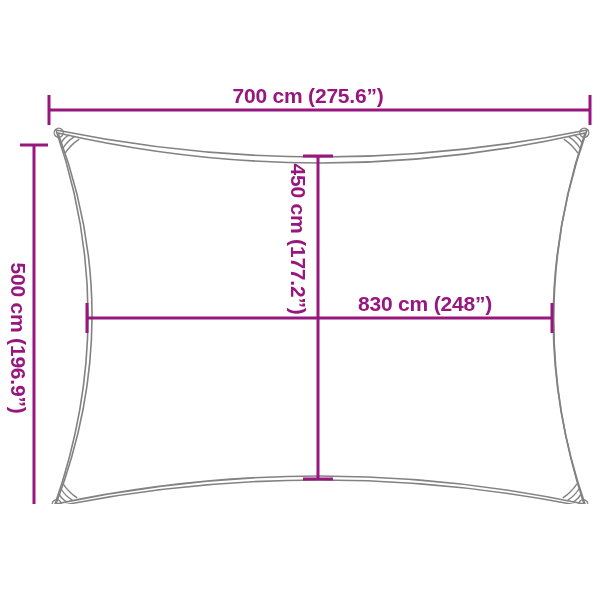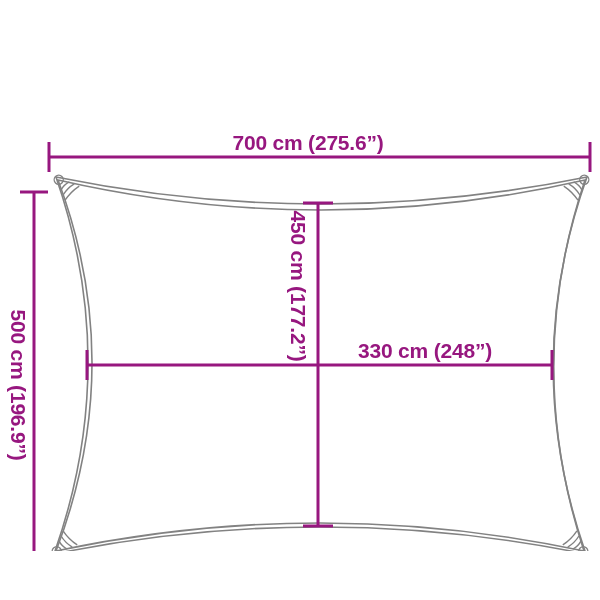--- a/index.html
+++ b/index.html
@@ -7,21 +7,20 @@
     padding: 0;
     background: #ffffff;
   }
   .stage {
     position: relative;
     width: 600px;
     height: 504px;
     background: #ffffff;
     overflow: hidden;
     font-family: "Liberation Sans", "DejaVu Sans", sans-serif;
-    margin-top: 47px;
   }
   .stage svg {
     position: absolute;
     left: 0;
     top: 0;
   }
   .dim-label {
     position: absolute;
     color: #97177f;
     font-size: 21px;
@@ -101,14 +100,14 @@
       </g>
     </g>
   </svg>
 
   <div class="dim-label" style="left:308px; top:95px;">700 cm (275.6”)</div>
 
   <div class="dim-label rot90" style="left:18px; top:338px;">500 cm (196.9”)</div>
 
   <div class="dim-label rot90" style="left:298px; top:239px;">450 cm (177.2”)</div>
 
-  <div class="dim-label" style="left:425px; top:303px;">330 cm (248”)</div>
+  <div class="dim-label" style="left:425px; top:303px;">830 cm (248”)</div>
 </div>
 
 </body></html>

